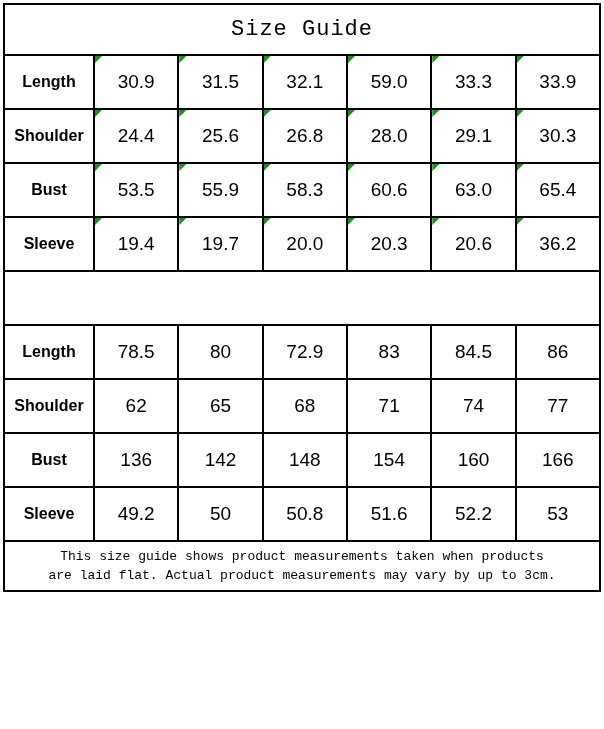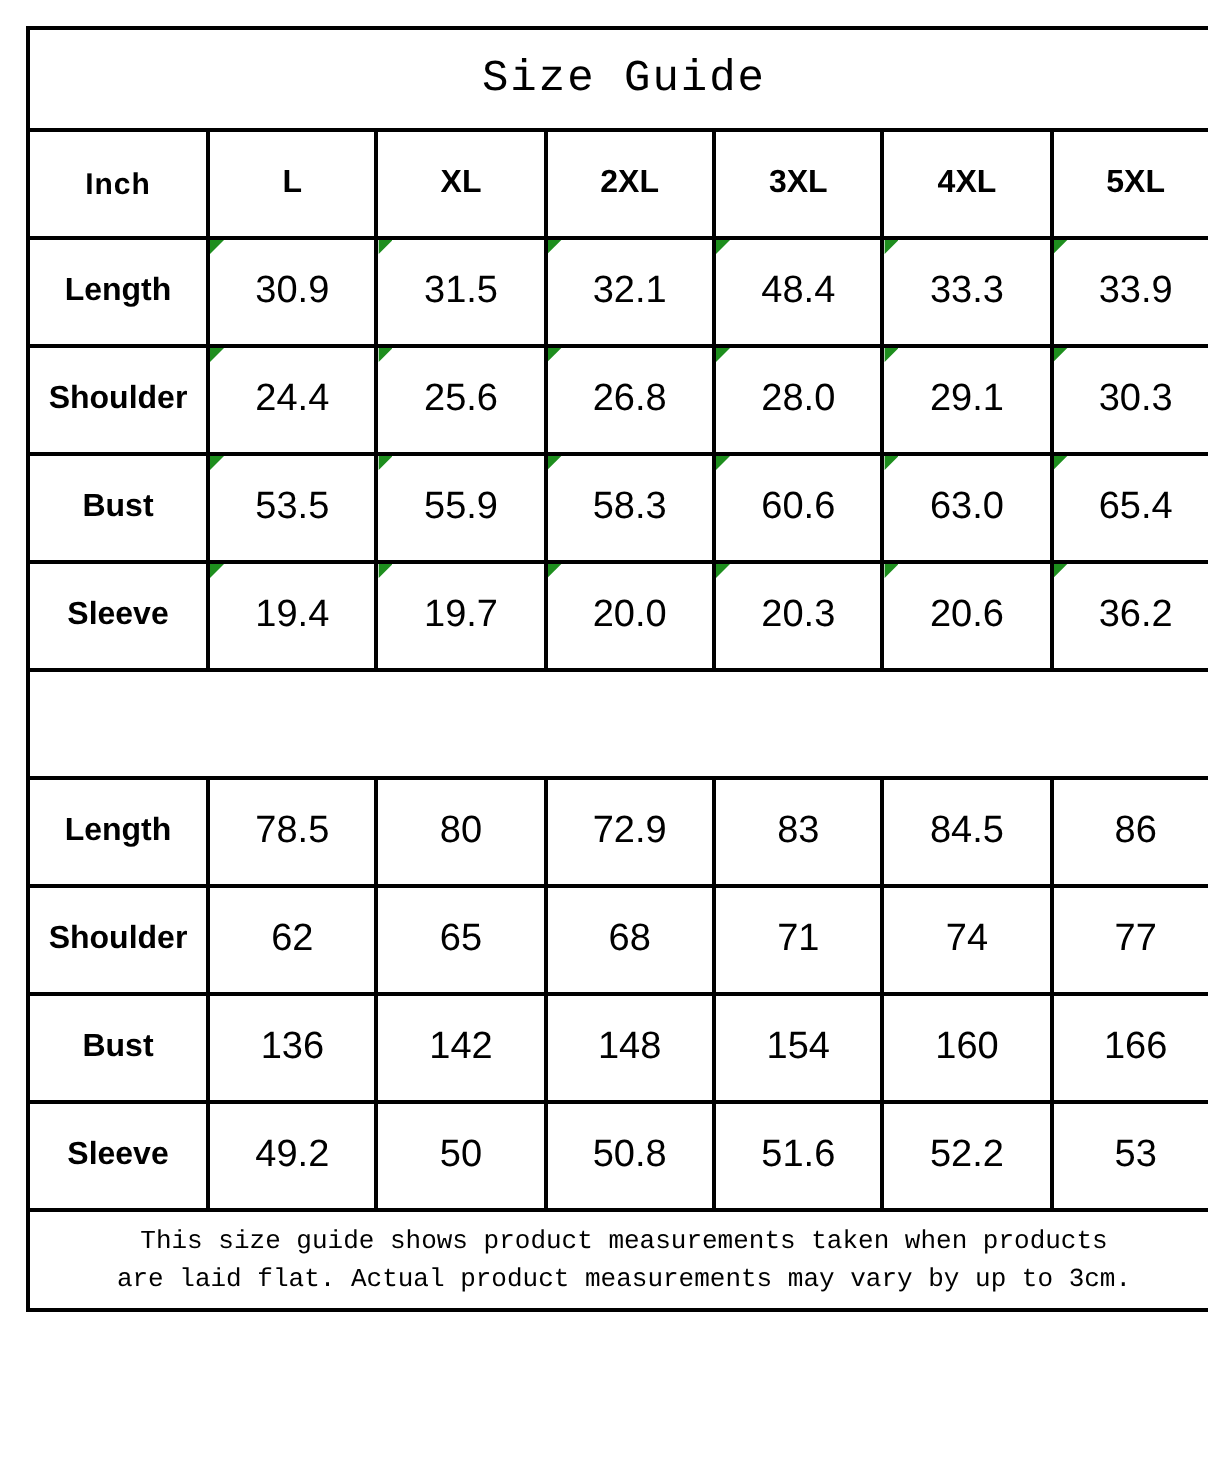--- a/index.html
+++ b/index.html
@@ -1,19 +1,19 @@
 <!DOCTYPE html>
 <html style="--flag_green: #1e8e1e; --border: #000000; --background: #ffffff;"><head>
 <meta charset="utf-8">
 <style>
   :root { --flag_green:#1e8e1e; --border:#000000; --background:#ffffff; }
   * { box-sizing: border-box; }
   html,body { margin:0; padding:0; background:var(--background); }
   body { width:604px; height:729px; font-family:"Liberation Sans", sans-serif; color:#000; }
-  .page { width:604px; height:551px; padding:13px; }
+  .page { width:604px; height:551px; padding:3px; }
   table.guide { border-collapse:collapse; width:598px; table-layout:fixed; }
   td { border:2px solid var(--border); text-align:center; vertical-align:middle; padding:0; overflow:hidden; }
   
   .title-cell { height:51px; font-family:"Liberation Mono","DejaVu Sans Mono",monospace; font-size:22px; font-weight:normal; letter-spacing:1px; }
   
   .hd { height:54px; font-weight:bold; font-size:16px; }
   .unit { font-size:15px; letter-spacing:0.5px; }
   
   .num { height:54px; font-size:19px; position:relative; }
   .flag { position:absolute; top:0; left:0; width:7px; height:7px; background:var(--flag_green); clip-path:polygon(0 0,100% 0,0 100%); }
@@ -35,36 +35,27 @@
         <col>
         <col>
         <col>
       </colgroup>
 
     <tbody>
         <tr>
       <td colspan="7" class="title-cell">Size Guide</td>
     </tr>
 
-    <tr>
-      <td class="hd unit">Inch</td>
-      <td class="hd">L</td>
-      <td class="hd">XL</td>
-      <td class="hd">2XL</td>
-      <td class="hd">3XL</td>
-      <td class="hd">4XL</td>
-      <td class="hd">5XL</td>
-    </tr>
 
     <tr>
       <td class="hd">Length</td>
       <td class="num"><span class="flag"></span><span>30.9</span></td>
       <td class="num"><span class="flag"></span><span>31.5</span></td>
       <td class="num"><span class="flag"></span><span>32.1</span></td>
-      <td class="num"><span class="flag"></span><span>48.4</span></td>
+      <td class="num"><span class="flag"></span><span>59.0</span></td>
       <td class="num"><span class="flag"></span><span>33.3</span></td>
       <td class="num"><span class="flag"></span><span>33.9</span></td>
     </tr>
     <tr>
       <td class="hd">Shoulder</td>
       <td class="num"><span class="flag"></span><span>24.4</span></td>
       <td class="num"><span class="flag"></span><span>25.6</span></td>
       <td class="num"><span class="flag"></span><span>26.8</span></td>
       <td class="num"><span class="flag"></span><span>28.0</span></td>
       <td class="num"><span class="flag"></span><span>29.1</span></td>

